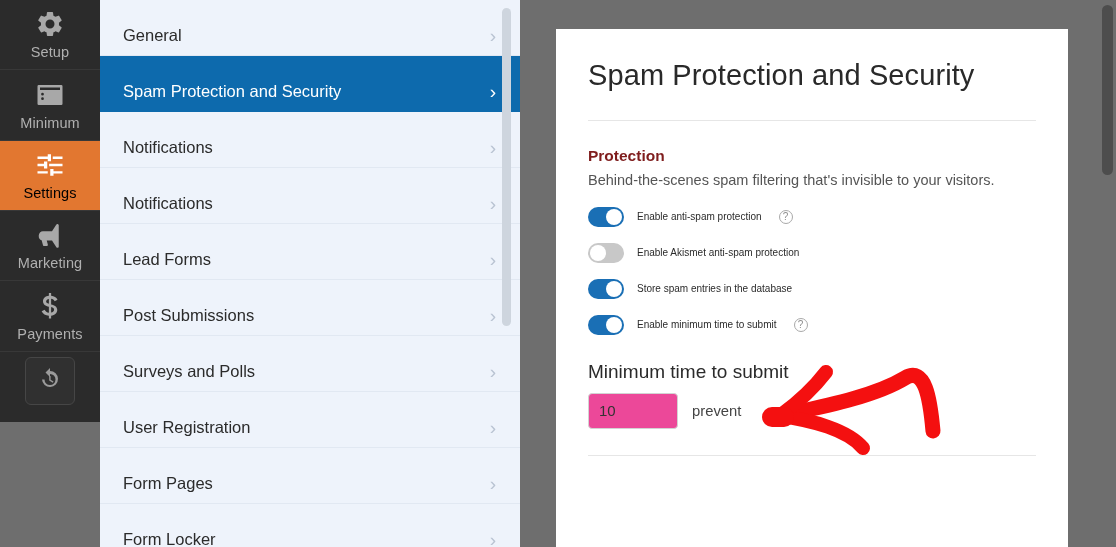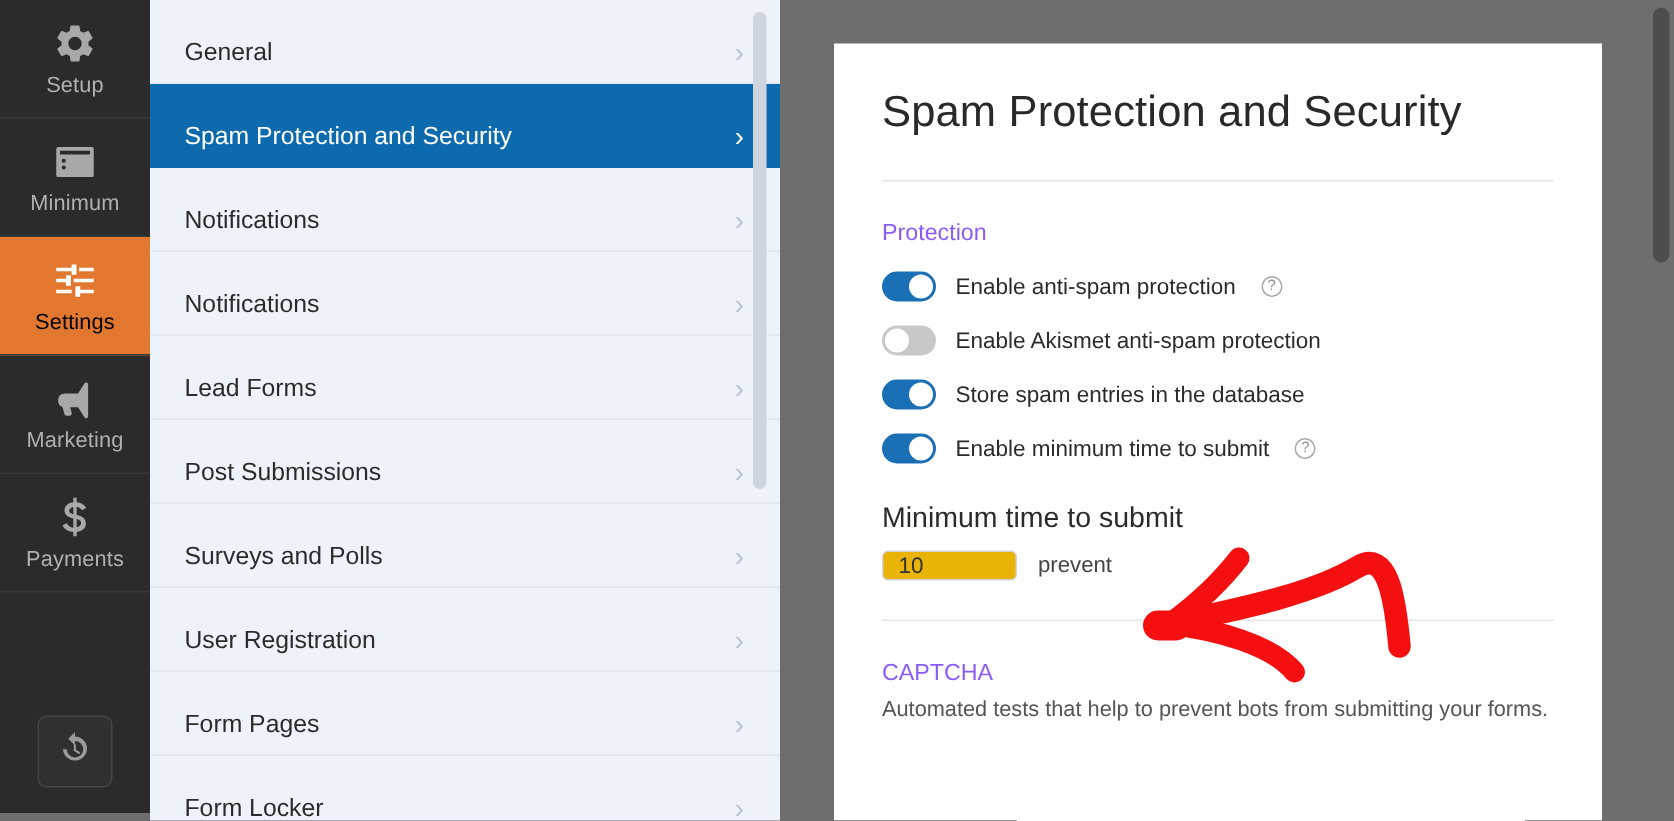--- a/index.html
+++ b/index.html
@@ -6,21 +6,21 @@
   html, body {
     width: 1116px; height: 547px;
     overflow: hidden;
     font-family: "Liberation Sans", sans-serif;
     background: #6e6e6e;
   }
   #app { position: relative; width: 1116px; height: 547px; display: flex; }
 
   
   .rail {
-    width: 100px; height: 542px;
+    width: 100px; height: 422px;
     background: #2b2b2b;
     display: flex; flex-direction: column;
     flex: 0 0 100px;
     position: relative;
   }
   .rail-item {
     height: 79px;
     display: flex; flex-direction: column;
     align-items: center; justify-content: center;
     gap: 5px;
@@ -95,53 +95,53 @@
   }
   .card-pad { padding: 30px 32px 0 32px; }
   .page-title {
     font-size: 29px; font-weight: normal; color: #292929;
     letter-spacing: .1px;
     padding-bottom: 28px;
   }
   .rule { height: 1px; background: #e6e6e6; }
 
   .sect { padding-top: 26px; }
-  .sect-title { font-size: 15.5px; font-weight: normal; color: #8b5cf6; }
+  .sect-title { font-size: 15.5px; font-weight: bold; color: #7f1d1d; }
   .sect-desc { font-size: 14.5px; color: #555; margin-top: 6px; line-height: 1.35; }
 
   .toggle-row {
     display: flex; align-items: center;
     gap: 13px; margin-top: 16px;
   }
   .switch {
     width: 36px; height: 20px; border-radius: 10px;
     background: #c8c8c8; position: relative;
     flex: 0 0 36px; cursor: pointer;
   }
   .switch.on { background: #1a6fb5; }
   .knob {
     position: absolute; top: 2px; left: 2px;
     width: 16px; height: 16px; border-radius: 50%;
     background: #ffffff;
   }
   .switch.on .knob { left: 18px; }
-  .toggle-label { font-size: 15px; color: #2b2b2b; }
+  .toggle-label { font-size: 10px; color: #2b2b2b; }
   .help-ico {
     width: 14px; height: 14px; border-radius: 50%;
     border: 1px solid #a9a9a9; color: #8e8e8e;
     font-size: 10px; line-height: 12px; text-align: center;
     margin-left: 4px; cursor: pointer; flex: 0 0 14px;
   }
 
   .field-label { font-size: 19px; color: #2b2b2b; margin-top: 26px; }
   .field-row { display: flex; align-items: center; gap: 14px; margin-top: 10px; }
   .num-input {
-    width: 90px; height: 20px;
+    width: 90px; height: 36px;
     border: 1px solid #d3d3d3; border-radius: 4px;
-    background: #eab308; color: #333;
+    background: #ec4899; color: #333;
     font-family: "Liberation Sans", sans-serif; font-size: 15px;
     padding: 0 10px;
   }
   .unit { font-size: 14.8px; color: #444; }
   .rule2 { height: 1px; background: #e6e6e6; margin-top: 26px; }
 
   .card-scrollbar {
     position: absolute; top: 0; right: 3px;
     width: 11px; height: 547px;
   }
@@ -284,20 +284,21 @@
 
   <div class="stage">
     <div class="card">
       <div class="card-pad">
 
         <div class="page-title">Spam Protection and Security</div>
         <div class="rule"></div>
 
         <div class="sect">
           <div class="sect-title">Protection</div>
+          <div class="sect-desc">Behind-the-scenes spam filtering that's invisible to your visitors.</div>
 
           <div class="toggle-row">
             <span class="switch on">
                 <span class="knob"></span>
               </span>
             <span class="toggle-label">Enable anti-spam protection</span>
             <span class="help-ico">?</span>
           </div>
 
           <div class="toggle-row">
@@ -324,24 +325,20 @@
 
           <div class="field-label">Minimum time to submit</div>
           <div class="field-row">
             <input class="num-input" type="text" value="10" style="">
             <span class="unit">prevent</span>
           </div>
         </div>
 
         <div class="rule2"></div>
 
-        <div class="sect">
-          <div class="sect-title">CAPTCHA</div>
-          <div class="sect-desc">Automated tests that help to prevent bots from submitting your forms.</div>
-        </div>
 
       </div>
     </div>
 
     <div class="card-scrollbar">
       <div class="card-thumb"></div>
     </div>
   </div>
 
   <svg class="annot" viewBox="0 0 1116 547">

